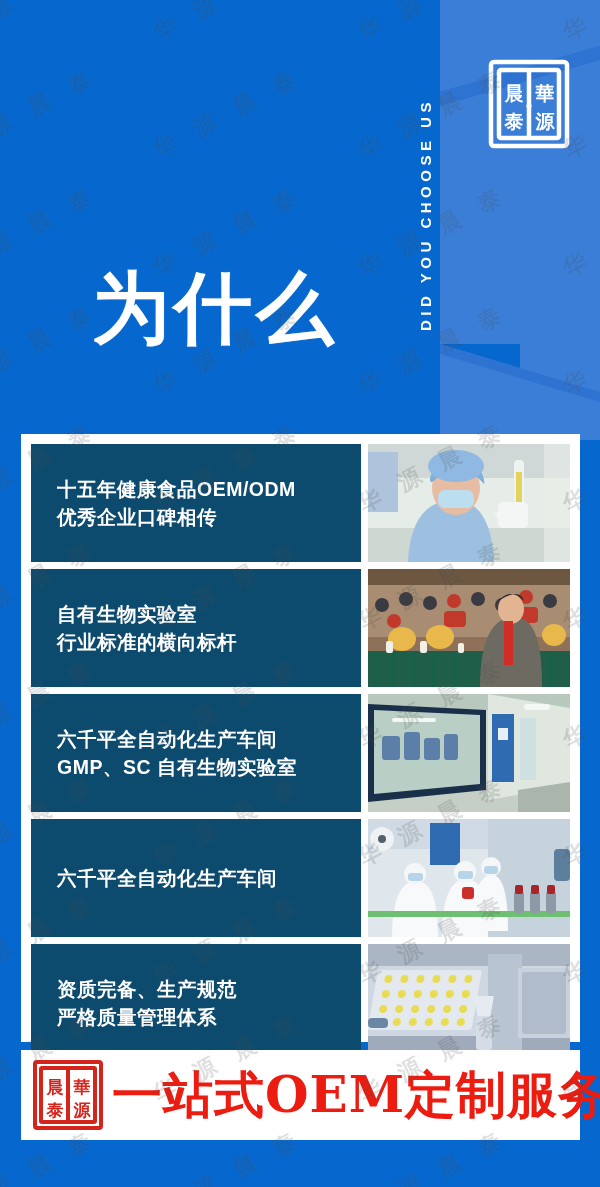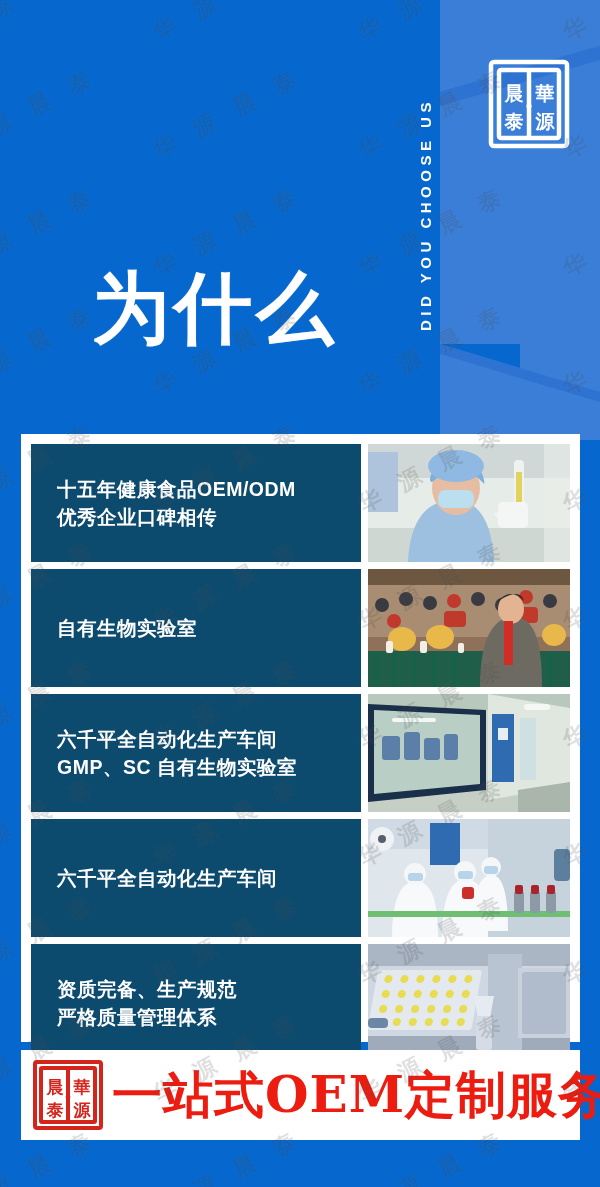--- a/index.html
+++ b/index.html
@@ -176,20 +176,21 @@
           <rect x="148" y="28" width="6" height="30" fill="#e3d35c"></rect>
           <rect x="130" y="58" width="30" height="26" rx="5" fill="#f4f6f5"></rect>
           <rect x="176" y="0" width="26" height="118" fill="#e9eeea" opacity=".6"></rect>
         </svg>
       </div>
     </div>
 
     <div class="row">
       <div class="textbox">
         <div class="tl">自有生物实验室</div>
+        <div class="tl">行业标准的横向标杆</div>
       </div>
       <div class="photo">
         <svg width="202" height="118" viewBox="0 0 202 118" aria-hidden="true">
           <rect width="202" height="118" fill="#8e7158"></rect>
           <rect y="0" width="202" height="20" fill="#6d5741"></rect>
           <rect y="16" width="202" height="52" fill="#a98d72"></rect>
           <g fill="#3a3a42">
             <circle cx="14" cy="36" r="7"></circle>
               <circle cx="38" cy="30" r="7"></circle>
               <circle cx="62" cy="34" r="7"></circle>

